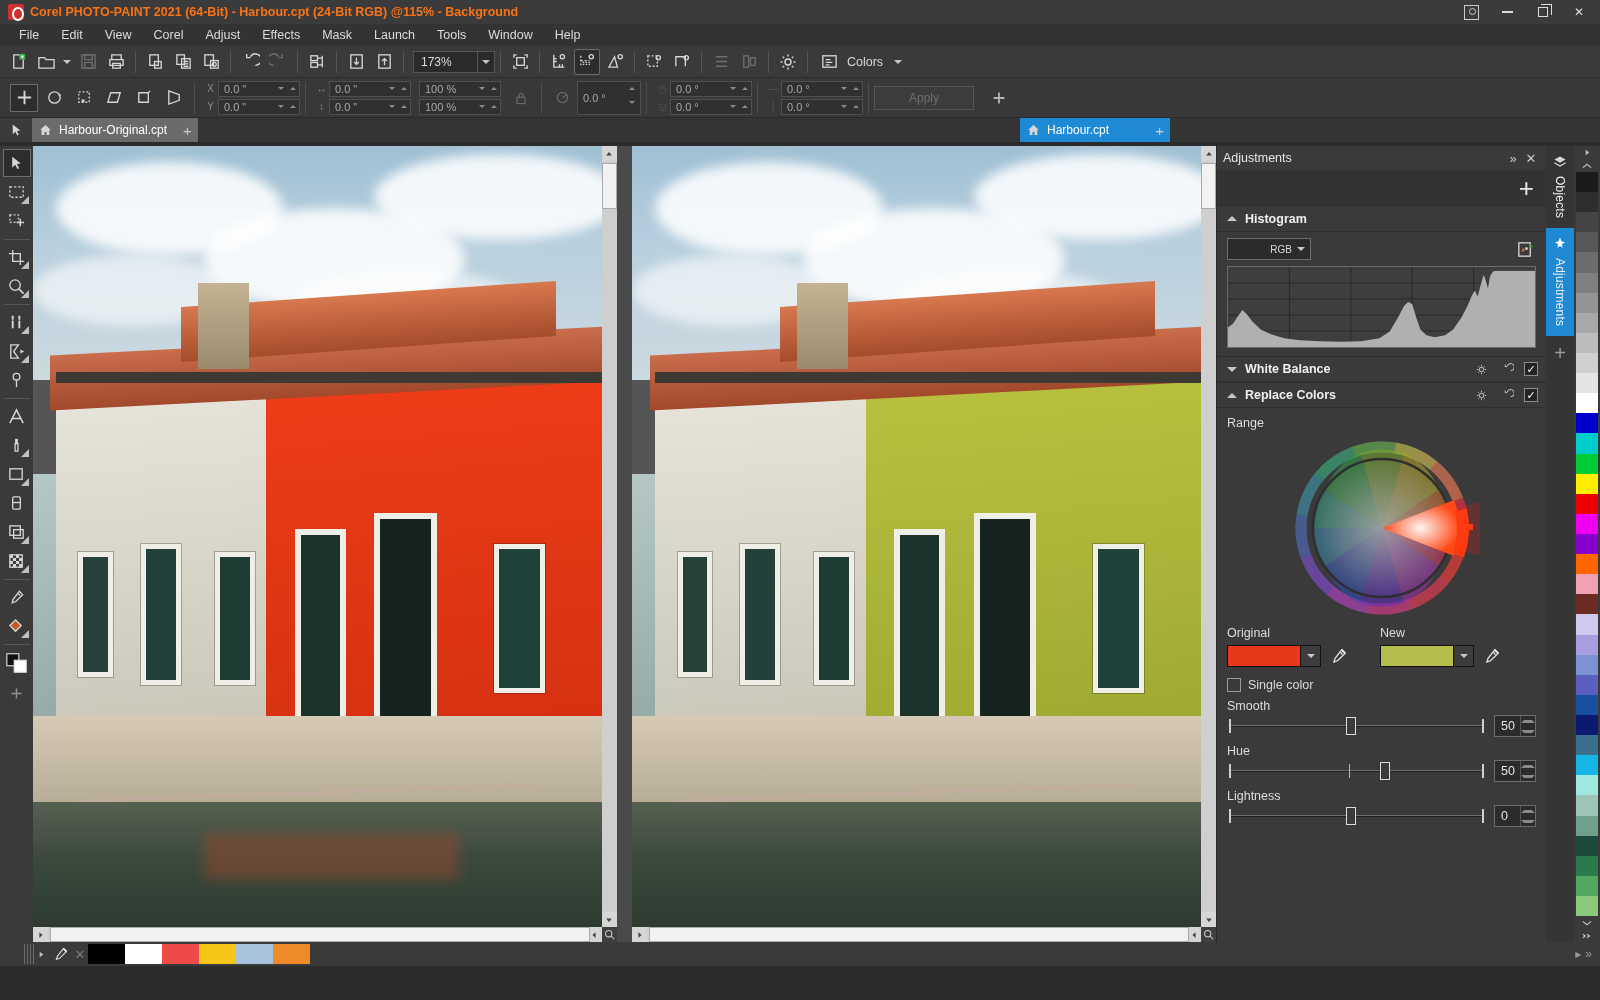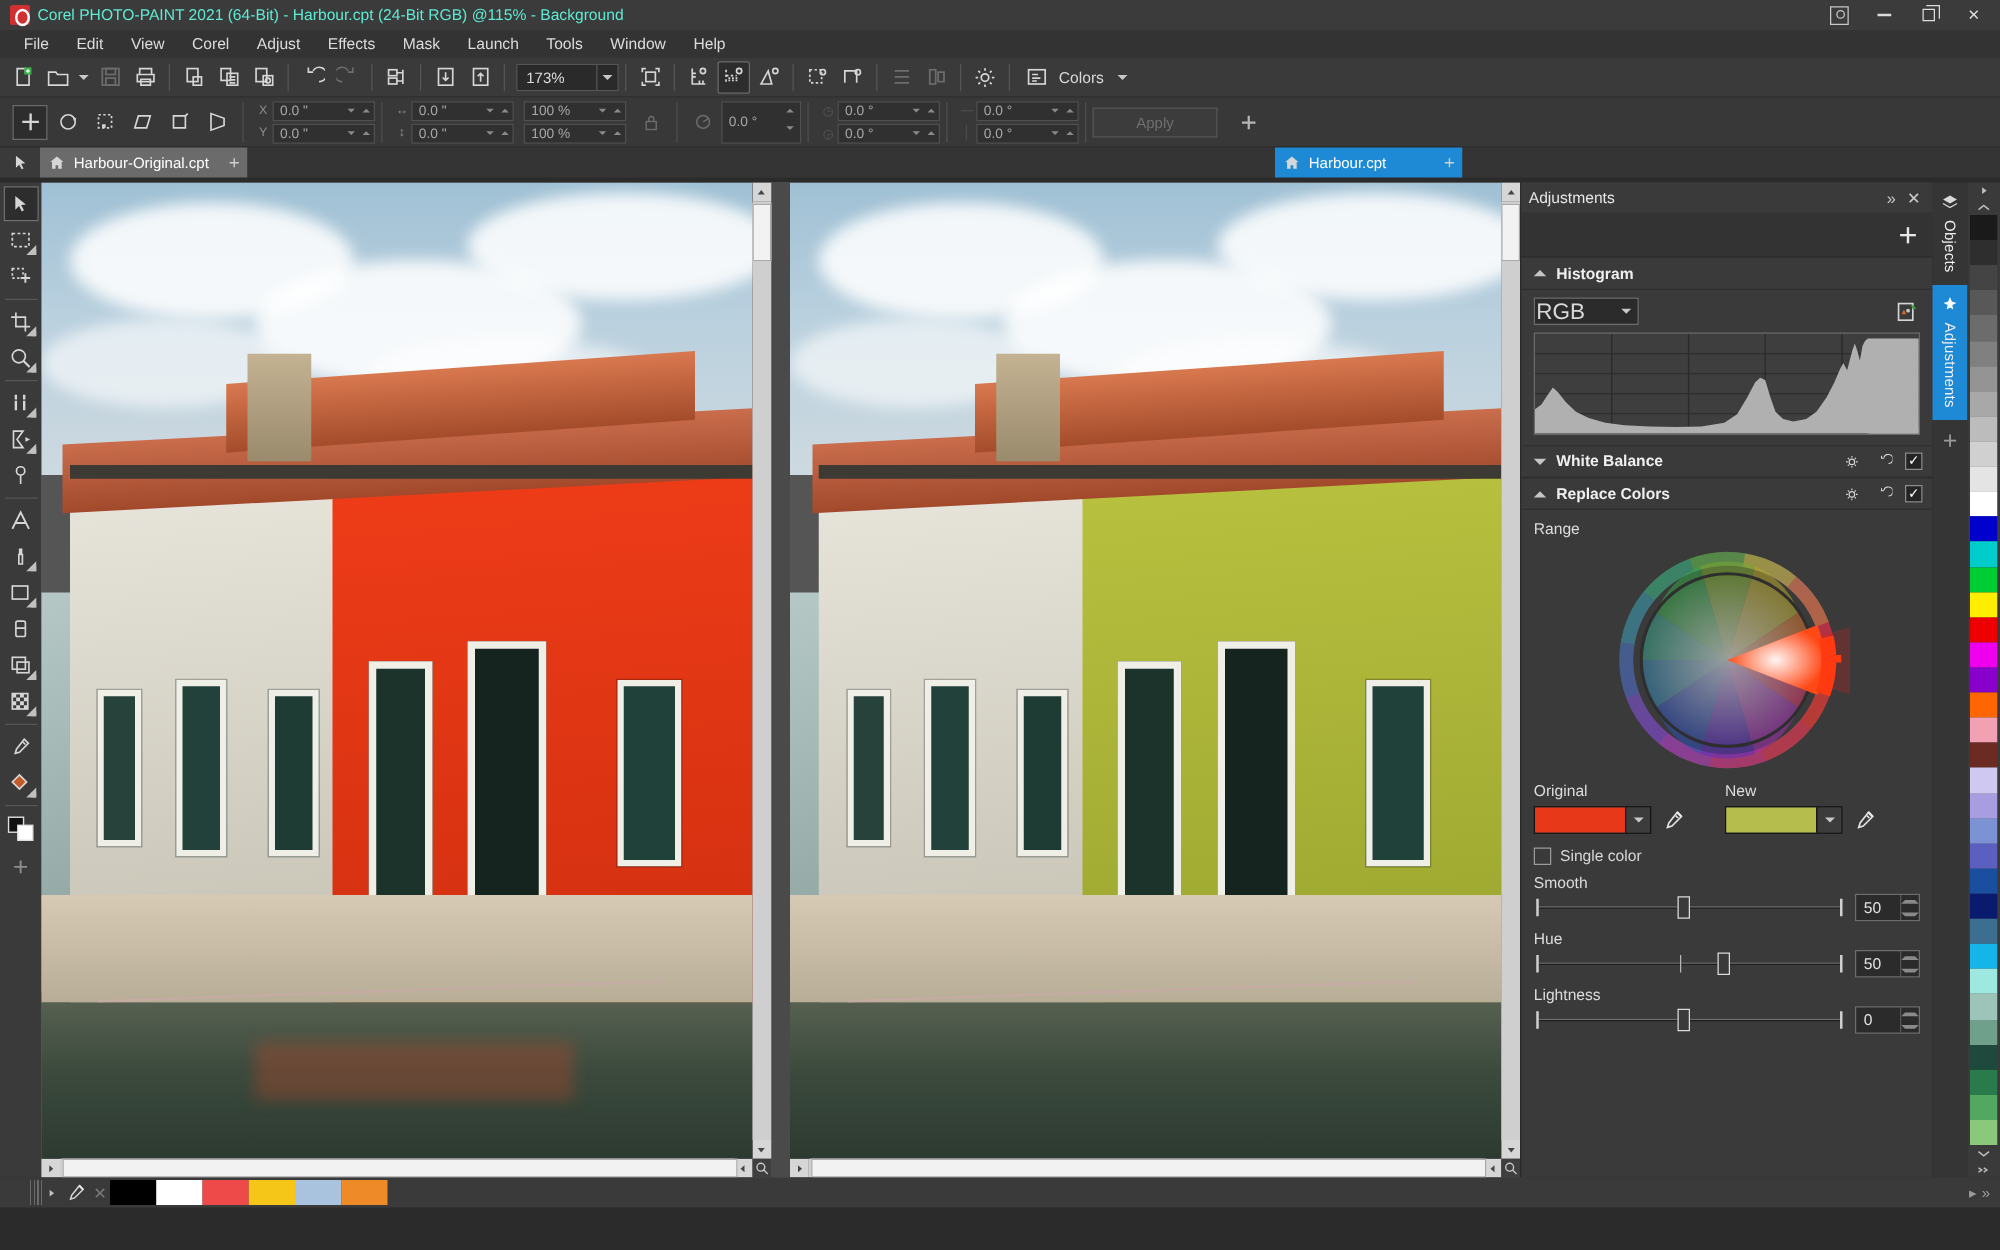--- a/index.html
+++ b/index.html
@@ -18,21 +18,21 @@
     padding:0 4px; position:relative;
   }
   .title-icon {
     width:16px; height:16px; margin:0 6px 0 4px; border-radius:2px;
     background:#d03030; position:relative; flex:none;
   }
   .title-icon::after{
     content:""; position:absolute; left:4px; top:3px; width:8px; height:10px;
     border:2px solid #fff; border-radius:50%;
   }
-  .title-text { font-size:12.5px; color:#5eead4; white-space:nowrap; }
+  .title-text { font-size:12.5px; color:#f97316; white-space:nowrap;font-weight:bold; }
   .win-btns { position:absolute; right:4px; top:0; height:24px; display:flex; align-items:center; gap:2px;}
   .win-btn { width:34px; height:24px; display:flex; align-items:center; justify-content:center;
     font-size:12px; color:#dcdcdc; }
   .restore-ico { width:10px; height:10px; border:1.4px solid #dcdcdc; position:relative; }
   .restore-ico::before{content:"";position:absolute;left:2px;top:-4px;width:10px;height:10px;border:1.4px solid #dcdcdc;border-bottom:none;border-left:none;}
   .min-ico { width:11px; height:1.4px; background:#dcdcdc; }
   .acct-ico { width:15px; height:15px; border:1.4px solid #c9c9c9; position:relative;}
   .acct-ico::after{content:"";position:absolute;left:4px;top:2px;width:5px;height:5px;border-radius:50%;border:1.3px solid #c9c9c9;}
 
   
@@ -189,21 +189,21 @@
   .tri-up{width:0;height:0;border-left:5px solid transparent;border-right:5px solid transparent;border-bottom:5px solid #c5c5c5;}
   .tri-dn{width:0;height:0;border-left:5px solid transparent;border-right:5px solid transparent;border-top:5px solid #c5c5c5;}
   .sec-ico { width:18px;height:18px;display:flex;align-items:center;justify-content:center; }
   .chk { width:14px;height:14px;background:#242424;border:1px solid #8c8c8c;display:flex;align-items:center;justify-content:center; }
   .chk span { color:#fff; font-size:11px; line-height:1; }
 
   .hist-row { display:flex; align-items:center; padding:6px 10px 4px 10px; }
   .combo {
     width:84px;height:22px;background:#2b2b2b;border:1px solid #6d6d6d;display:flex;align-items:center;
   }
-  .combo .v { font-size:18px; padding-left:1px; flex:1; }
+  .combo .v { font-size:10px; padding-left:1px; flex:1;text-align:right; }
   .combo .dd { width:18px;display:flex;align-items:center;justify-content:center; }
   .hist-box { margin:2px 10px 8px 10px; height:82px; background:#3e3e3e; border:1px solid #6a6a6a; position:relative; overflow:hidden; }
 
   .panel-body { padding:0 10px; }
   .lbl-sm { font-size:12.5px; color:#dcdcdc; margin:8px 0 4px 0; }
   .wheel-area { display:flex; justify-content:center; padding:4px 0 6px 0; }
 
   .swatch-row { display:flex; align-items:flex-start; gap:10px; margin-top:2px; }
   .sw-group { display:flex; flex-direction:column; }
   .sw-ctl { display:flex; align-items:center; gap:8px; margin-top:3px; }
@@ -215,21 +215,21 @@
   .cbx { width:14px;height:14px;background:#3a3a3a;border:1px solid #9a9a9a; }
 
   .slider-block { margin-top:7px; }
   .slider-block .nm { font-size:12.5px; color:#dcdcdc; margin-bottom:2px; }
   .slider-row { display:flex; align-items:center; gap:8px; }
   .slider { position:relative; flex:1; height:22px; }
   .s-line { position:absolute; left:4px; right:4px; top:10px; height:2px; background:#1f1f1f; border-top:1px solid #6e6e6e;}
   .s-end { position:absolute; top:4px; width:2px; height:14px; background:#cfcfcf; }
   .s-tick { position:absolute; top:4px; width:1px; height:14px; background:#b5b5b5; }
   .s-thumb { position:absolute; top:2px; width:10px; height:18px; background:#3a3a3a; border:1.5px solid #dcdcdc; }
-  .spinbox { display:flex; width:52px; height:22px; background:#2b2b2b; border:1px solid #6d6d6d; }
+  .spinbox { display:flex; width:42px; height:22px; background:#2b2b2b; border:1px solid #6d6d6d; }
   .spinbox .v { flex:1; font-size:12.5px; padding-left:6px; display:flex; align-items:center; color:#e2e2e2; }
   .spinbox .arrows { width:15px; border-left:1px solid #555; display:flex; flex-direction:column; }
   .spinbox .arrows div { flex:1; display:flex; align-items:center; justify-content:center; }
 
   
   .vtabs { width:28px; background:#353535; display:flex; flex-direction:column; align-items:center; flex:none; }
   .vtab { width:28px; padding:8px 0 10px 0; display:flex; flex-direction:column; align-items:center; gap:6px; }
   .vtab.active { background:#1e8ad6; }
   .vtab .txt { writing-mode:vertical-rl; font-size:12px; color:#efefef; letter-spacing:.2px; }
   .vtab-plus { color:#9a9a9a; font-size:20px; padding-top:6px; }

